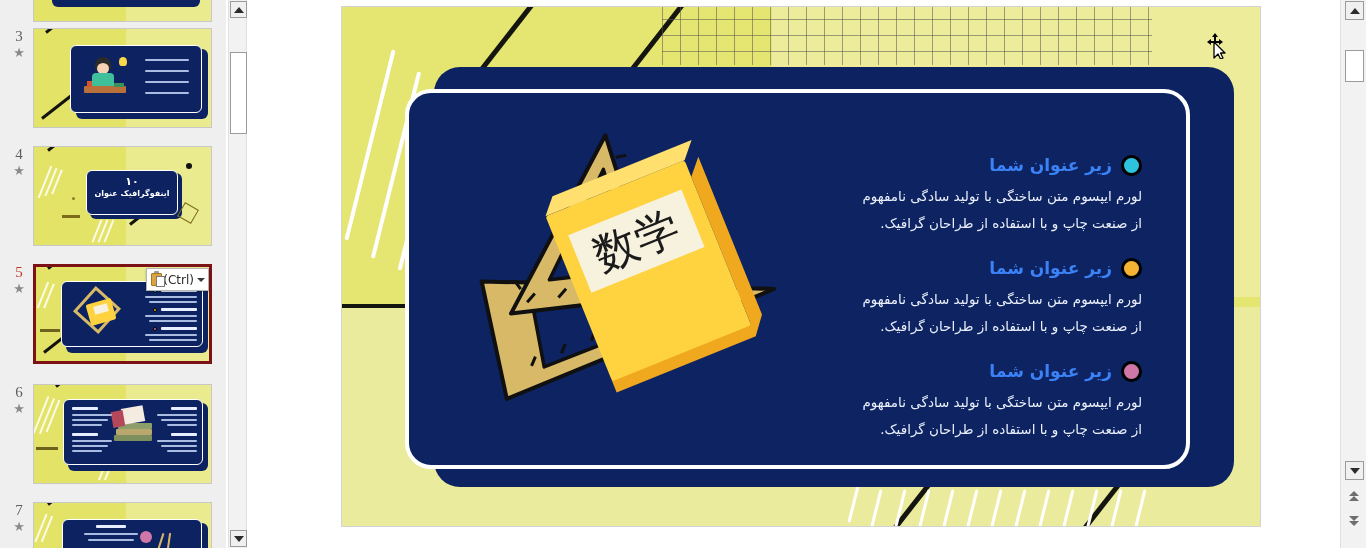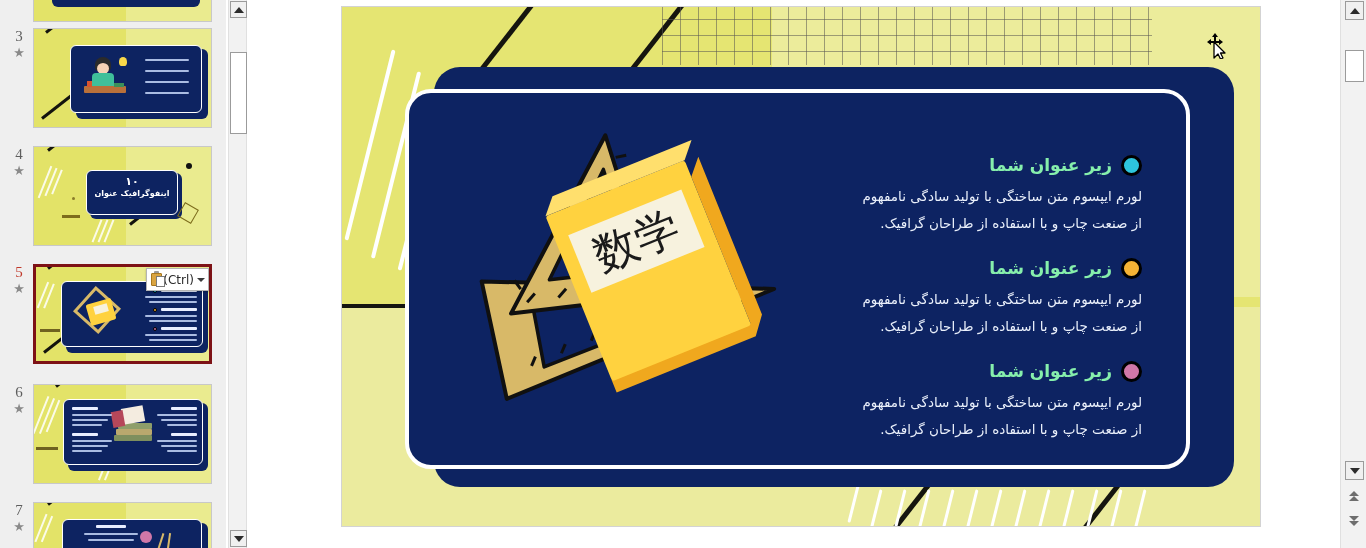--- a/index.html
+++ b/index.html
@@ -143,21 +143,21 @@
     overflow: hidden;
   }
 
   
   #text-col {
     position: absolute; right: 44px; top: 62px; width: 380px;
     direction: rtl; text-align: right;
   }
   .blk { position: relative; margin-bottom: 22px; }
   .blk-head {
-    font-size: 17px; font-weight: bold; color: #86efac;
+    font-size: 17px; font-weight: bold; color: #3b82f6;
     letter-spacing: .2px; line-height: 1.2;
     padding-right: 30px; margin-bottom: 8px;
   }
   .blk-bullet {
     position: absolute; right: 0px; top: 0px;
     width: 21px; height: 21px; border-radius: 50%;
     border: 3px solid #000000;
   }
   .blk-body {
     font-size: 13.5px; color: #eaf0fb; line-height: 1.95;

